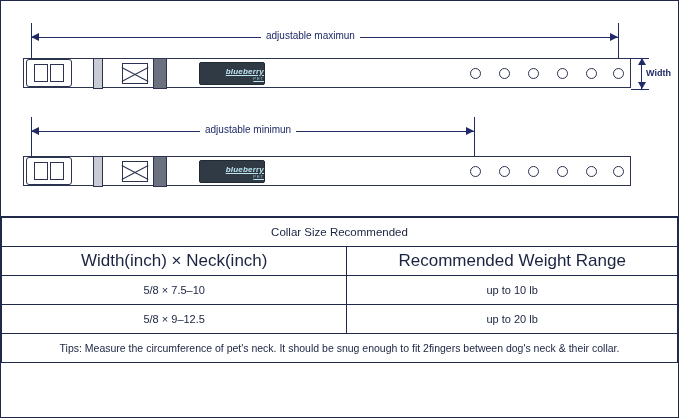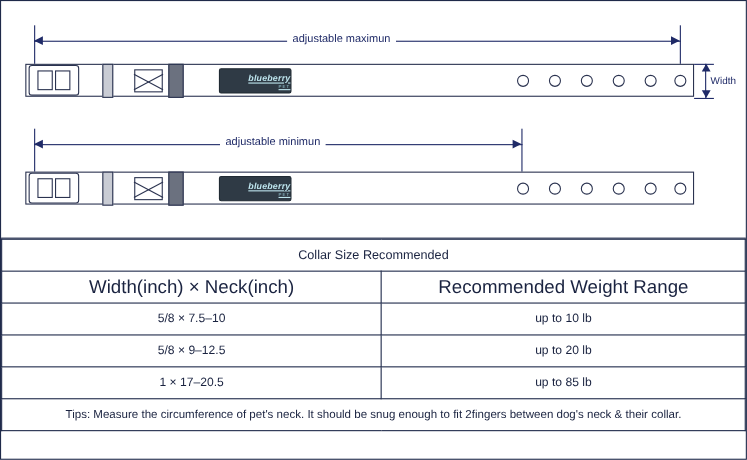--- a/index.html
+++ b/index.html
@@ -152,21 +152,21 @@
   .hole {
     position: absolute;
     width: 9px; height: 9px;
     border: 1px solid #2b3350;
     border-radius: 50%;
     background: #fff;
   }
   .width-label {
     position: absolute;
     font-size: 9px;
-    font-weight: normal;
+    font-weight: bold;
     color: #1f2a67;
   }
 
   
   .table-wrap {
     position: relative;
     width: 677px;
   }
   table.size-table {
     width: 100%;
@@ -285,23 +285,19 @@
         </tr>
         <tr>
           <td class="first-col">5/8 × 7.5–10</td>
           <td class="second-col">up to 10 lb</td>
         </tr>
         <tr>
           <td class="first-col">5/8 × 9–12.5</td>
           <td class="second-col">up to 20 lb</td>
         </tr>
         <tr>
-          <td class="first-col">1 × 17–20.5</td>
-          <td class="second-col">up to 85 lb</td>
-        </tr>
-        <tr>
           <td class="tips" colspan="2">Tips: Measure the circumference of pet's neck. It should be snug enough to fit 2fingers between dog's neck &amp; their collar.</td>
         </tr>
       </tbody>
     </table>
   </div>
 
 </div>
 
 </body></html>

